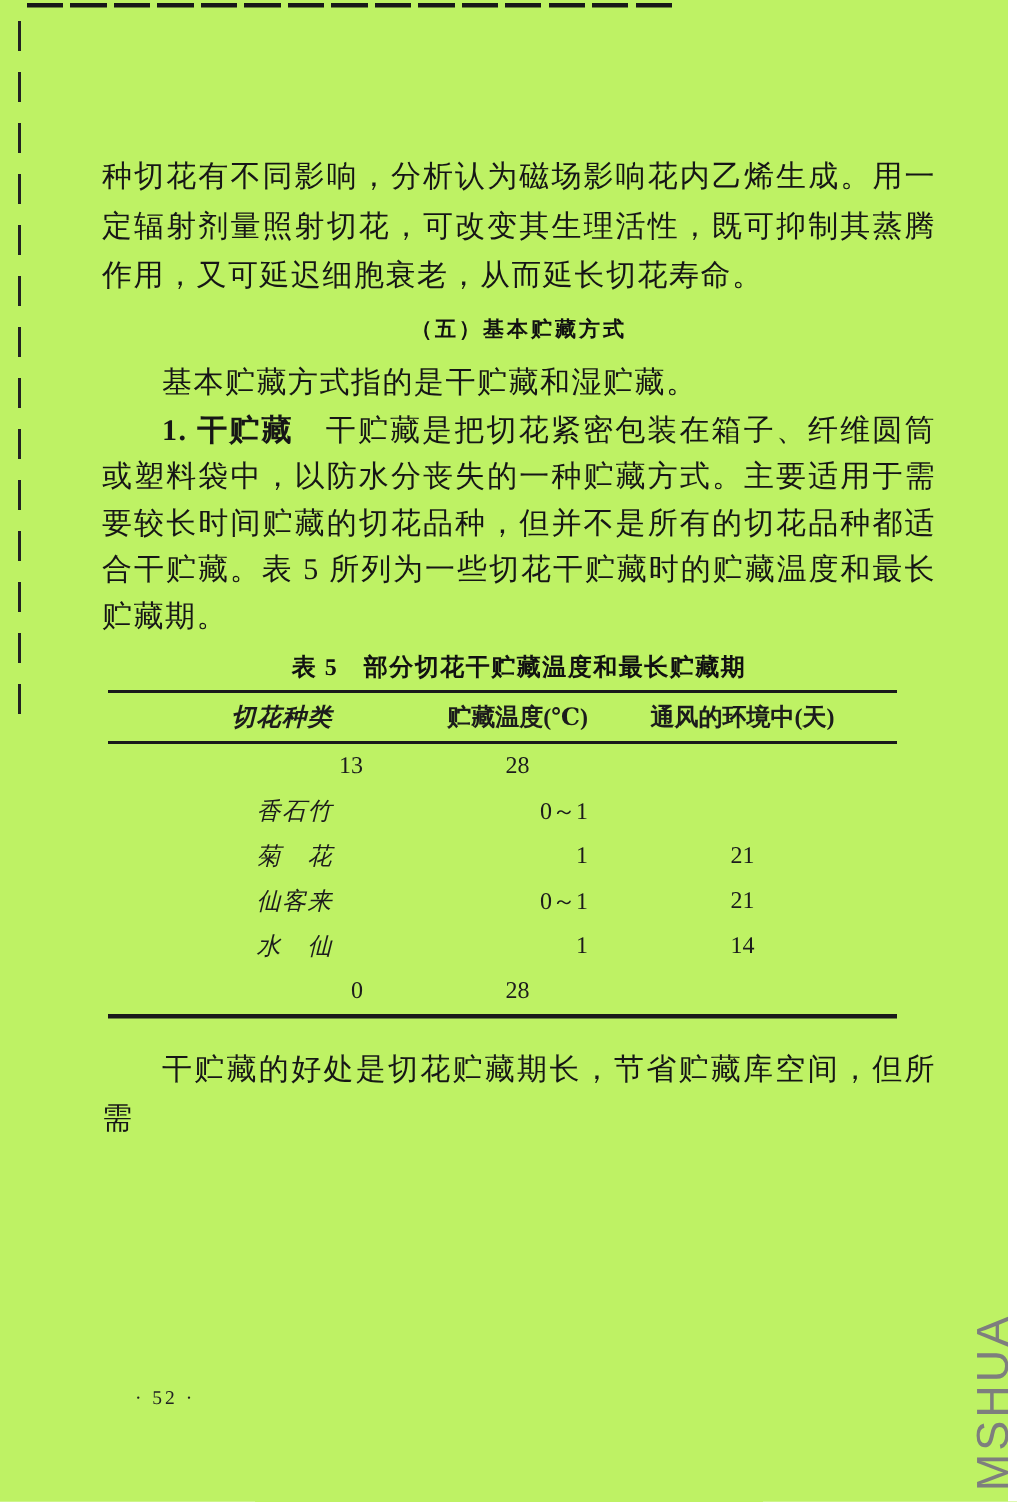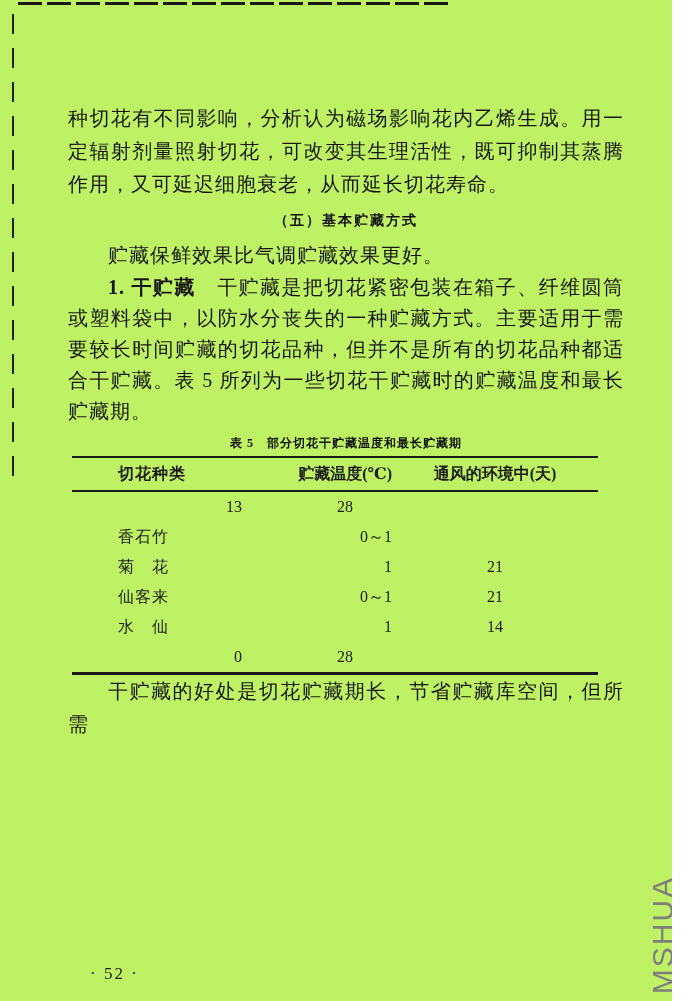--- a/index.html
+++ b/index.html
@@ -37,44 +37,44 @@
     margin:4px 0 2px 0;
     text-align:center;
     font-size:14px;font-weight:bold;
     line-height:32px;
     letter-spacing:2px;
     color:#111;
   }
   .table-title{
     margin:8px 0 4px 0;
     text-align:center;
-    font-size:12px;font-weight:bold;
+    font-size:16px;font-weight:bold;
     letter-spacing:1px;
     color:#111;
   }
   .storage-table{
     margin-left:4px;
     width:526px;
     border-top:2px solid #1a1a1a;
     border-bottom:3px solid #1a1a1a;
     font-size:16px;
   }
   .t-row{
     display:flex;align-items:center;height:30px;
   }
   .t-head{
     height:32px;border-bottom:2px solid #1a1a1a;font-weight:bold;
   }
-  .c1{width:150px;padding-left:46px;box-sizing:border-box;text-align:left;letter-spacing:1px;}
+  .c1{width:150px;padding-left:46px;box-sizing:border-box;text-align:right;letter-spacing:1px;font-style:italic;}
   .c2{width:170px;text-align:right;}
   .c3{width:206px;text-align:center;}
-  .closing{}
+  .closing{margin-top:18px;}
   .page-number{
     position:absolute;left:90px;top:924px;
-    font-size:17px;letter-spacing:2px;color:#222;margin-top:40px;
+    font-size:13px;letter-spacing:2px;color:#222;
   }
   .watermark{
     position:absolute;left:663px;top:935px;
     transform:translate(-50%,-50%) rotate(-90deg);
     font-family:"Liberation Sans","DejaVu Sans",sans-serif;
     font-size:30px;color:#7e7e7e;letter-spacing:2px;
     white-space:nowrap;
   }
 </style>
 </head>
@@ -85,21 +85,21 @@
   <div class="top-artifact"></div>
   <div class="left-artifact"></div>
 
   <div class="content">
 
     <p class="body-par">种切花有不同影响，分析认为磁场影响花内乙烯生成。用一定辐射剂量照射切花，可改变其生理活性，既可抑制其蒸腾作用，又可延迟细胞衰老，从而延长切花寿命。</p>
 
 
     <h2 class="section-heading">（五）基本贮藏方式</h2>
 
-    <p class="body-par indent">贮藏保鲜效果比气调贮藏效果更好。</p>
+    <p class="body-par indent">基本贮藏方式指的是干贮藏和湿贮藏。</p>
 
     <p class="body-par indent dry-par"><span class="lead-bold">1. 干贮藏</span><span>　干贮藏是把切花紧密包装在箱子、纤维圆筒或塑料袋中，以防水分丧失的一种贮藏方式。主要适用于需要较长时间贮藏的切花品种，但并不是所有的切花品种都适合干贮藏。表 5 所列为一些切花干贮藏时的贮藏温度和最长贮藏期。</span></p>
 
     <div class="table-title">表 5　部分切花干贮藏温度和最长贮藏期</div>
 
     <div class="storage-table">
 
       <div class="t-row t-head">
         <div class="c1">切花种类</div>
         <div class="c2">贮藏温度(℃)</div>

